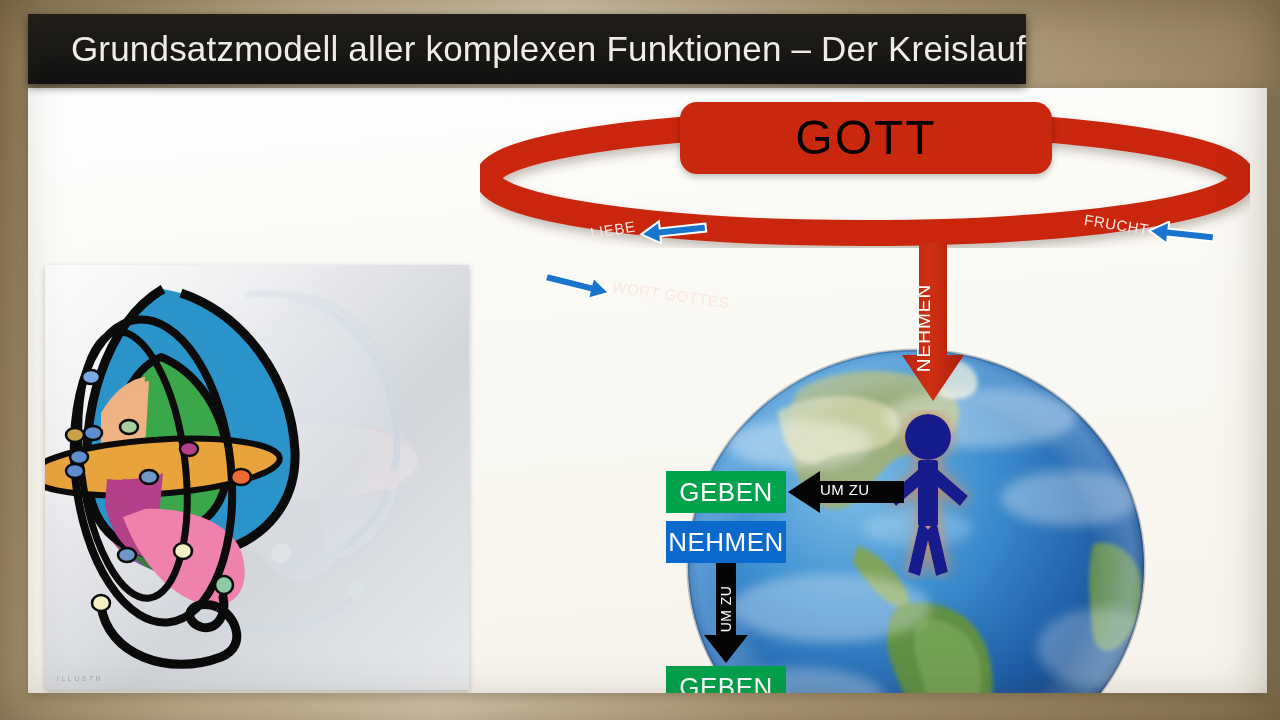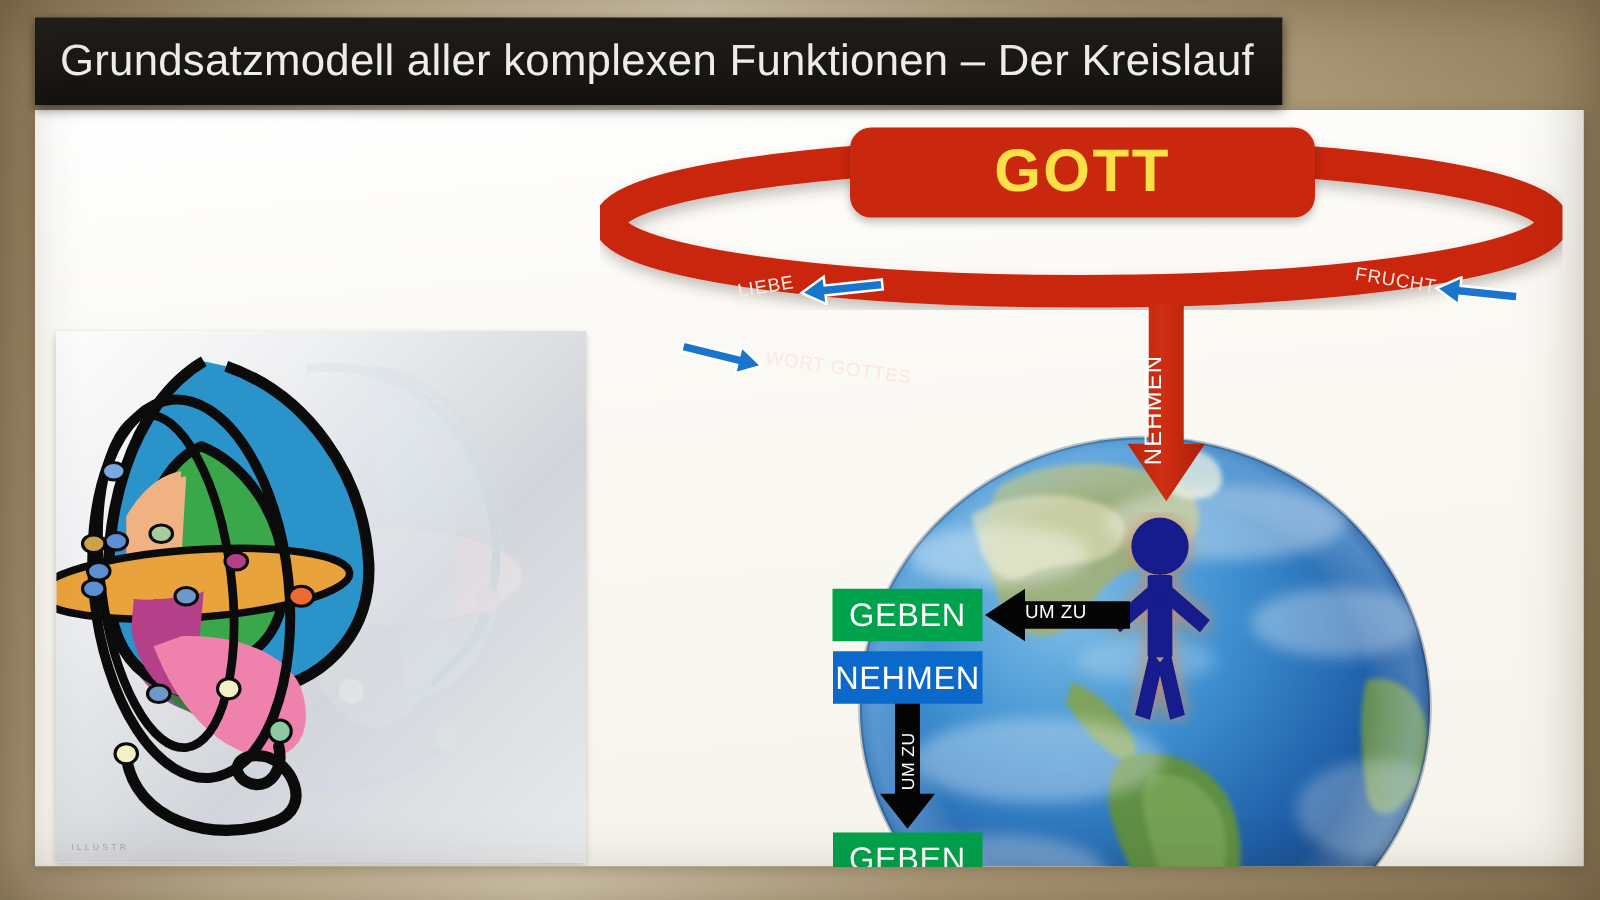--- a/index.html
+++ b/index.html
@@ -21,21 +21,21 @@
     position:absolute;left:0;top:0;width:1280px;height:720px;
     box-shadow:inset 0 0 60px rgba(60,45,20,.45);
     pointer-events:none;z-index:60;
   }
 
   
   #title-band{
     position:absolute;left:28px;top:14px;width:998px;height:70px;
     background:linear-gradient(180deg,#1d1c1a 0%,#191817 60%,#121110 100%);
     box-shadow:0 3px 9px rgba(0,0,0,.55);
-    display:flex;align-items:center;z-index:30;
+    display:flex;align-items:center;z-index:30;justify-content:flex-end;
   }
   #title-text{
     color:#f3f1ec;font-size:35px;font-weight:400;letter-spacing:.2px;
     padding-left:20px;white-space:nowrap;
     font-family:"Liberation Sans", sans-serif;
   }
 
   
   #canvas{
     position:absolute;left:28px;top:88px;width:1239px;height:605px;
@@ -62,21 +62,21 @@
   #god-ring{
     position:absolute;left:452px;top:25px;width:770px;height:135px;z-index:3;
   }
   #god-box{
     position:absolute;left:652px;top:14px;width:372px;height:72px;
     background:#c9280f;border-radius:17px;
     box-shadow:0 3px 7px rgba(0,0,0,.25);
     display:flex;align-items:center;justify-content:center;z-index:6;
   }
   #god-label{
-    color:#fde047;font-size:48px;font-weight:700;letter-spacing:2px;line-height:1;
+    color:#000000;font-size:48px;font-weight:400;letter-spacing:2px;line-height:1;
   }
 
   .ring-word{
     position:absolute;color:#fbe7e0;font-size:15px;letter-spacing:.6px;
     white-space:nowrap;z-index:7;font-weight:400;
   }
   #word-liebe{left:562px;top:133px;transform:rotate(-9deg);}
   #word-wort{left:584px;top:198px;transform:rotate(8deg);}
   #word-frucht{left:1056px;top:128px;transform:rotate(9deg);}
 

